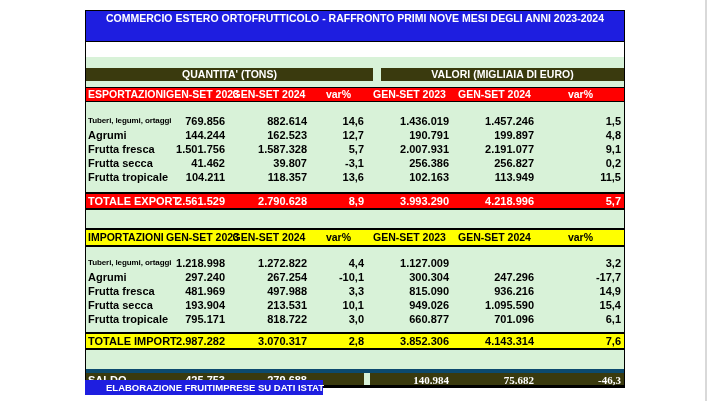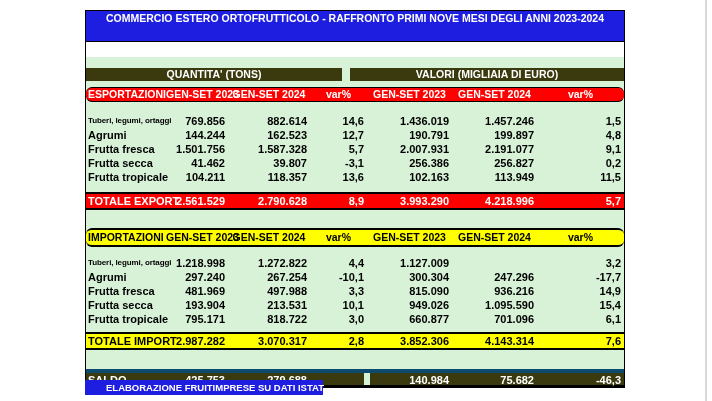--- a/index.html
+++ b/index.html
@@ -20,39 +20,39 @@
   .hd{text-align:center; padding:0;}
 
   .r-title{height:31px; background:var(--title-blue,#1e1ee0); border-bottom:1px solid #000;
     color:#fff; font-size:10.5px; line-height:14px; justify-content:center; text-align:center;}
   .r-white{height:15px; background:#ffffff;}
   .gap{width:100%;}
   .g6{height:6px}.g8{height:8px}.g9{height:9px}.g11{height:11px}.g12{height:12px}.g18{height:18px}.g19{height:19px}
 
   .oliveband{height:13px; font-size:10.5px; line-height:13px; color:#fff;}
   .bandcell{background:var(--band-olive,#3a3a0e); text-align:center; box-sizing:border-box;}
-  .band-left{width:256px}.bandgap{width:8px}.band-right{flex:1}
+  .band-left{width:287px}.bandgap{width:8px}.band-right{flex:1}
 
   .sec-head{height:15px; border-top:1px solid #000; border-bottom:1px solid #000;
-    font-size:10.5px; line-height:13px;border-radius:6px;}
+    font-size:10.5px; line-height:13px;}
   .red{background:var(--section-red,#ff0000); color:#fff;}
   .yellow{background:var(--section-yellow,#ffff00); color:#000;}
   .imp-head{height:19px; border-top:2px solid #000; border-bottom:2px solid #000; line-height:15px;align-items:flex-end;}
 
   .data{height:14px; font-size:11px; line-height:14px;}
   .sm{font-size:8px; letter-spacing:-0.1px; line-height:14px;}
 
   .total{height:18px; border-top:2px solid #000; border-bottom:2px solid #000;
     font-size:11px; line-height:14px;}
 
   .saldo{height:18px; border-top:4px solid #0c4a6e; border-bottom:2px solid #000;
     font-size:11px; line-height:14px; color:#fff;}
   .saldo-left{width:278px; background:var(--band-olive,#3a3a0e); display:flex;}
   .saldo-gap{width:6px;}
-  .saldo-right{flex:1; background:var(--band-olive,#3a3a0e); display:flex;}
+  .saldo-right{flex:1; background:var(--band-olive,#3a3a0e); display:flex;font-family:Liberation Serif, serif;}
   .c1s{width:62px}.c2s{width:82px}.sp{flex:1}
   .c4s{width:82px}.c5s{width:85px}.c6s{flex:1}
 
   .credit{position:absolute; left:85px; top:380px; width:238px; height:15px; box-sizing:border-box;
     background:var(--title-blue,#1e1ee0); color:#fff; font-size:9.5px; line-height:15px;
     padding-left:21px; white-space:nowrap;}
   .window-edge{position:absolute; left:705px; top:0; width:2px; height:401px; background:#d9d9d9;}
 </style>
 </head>
 <body>

